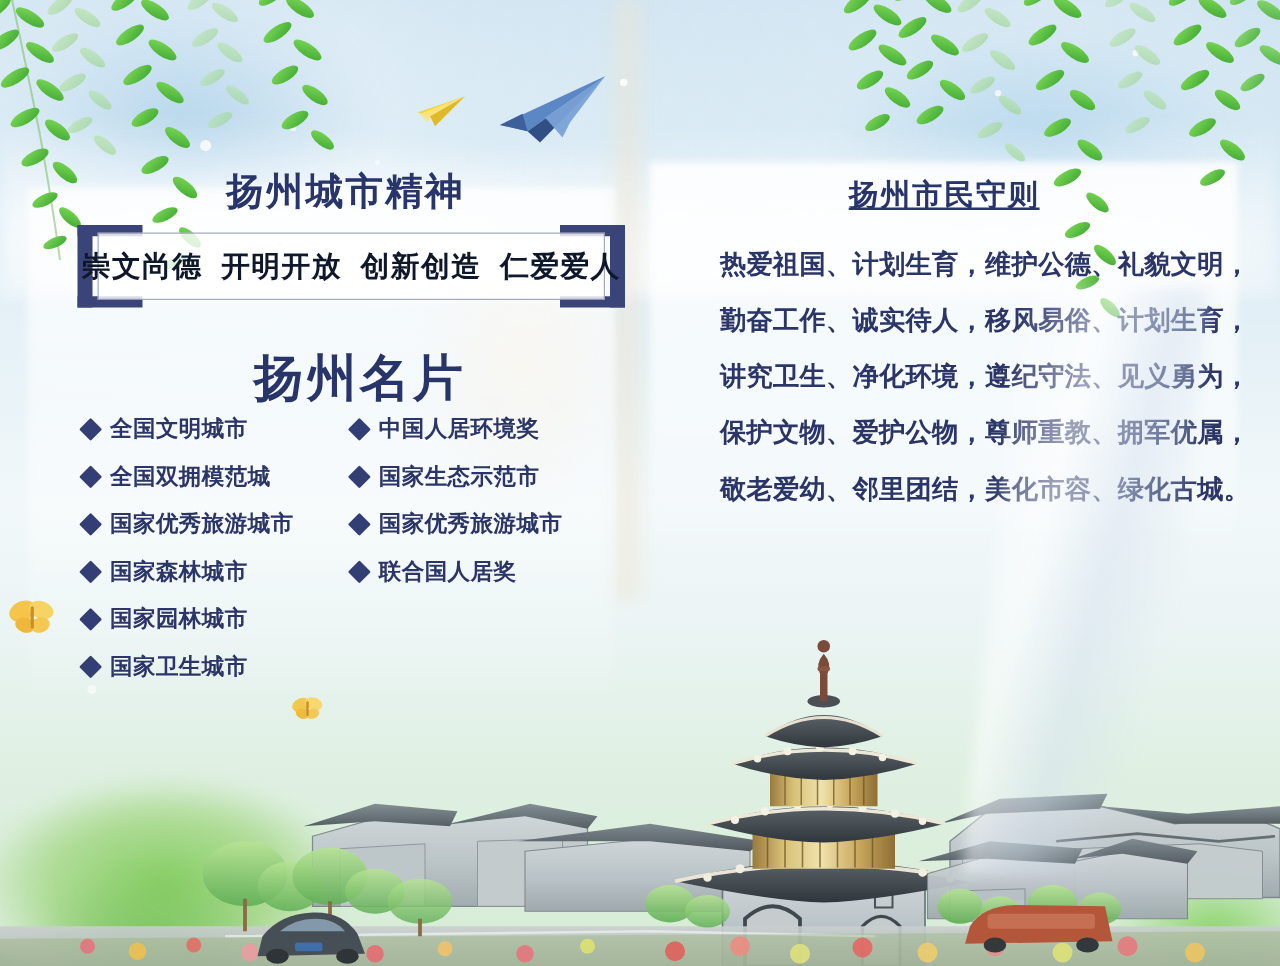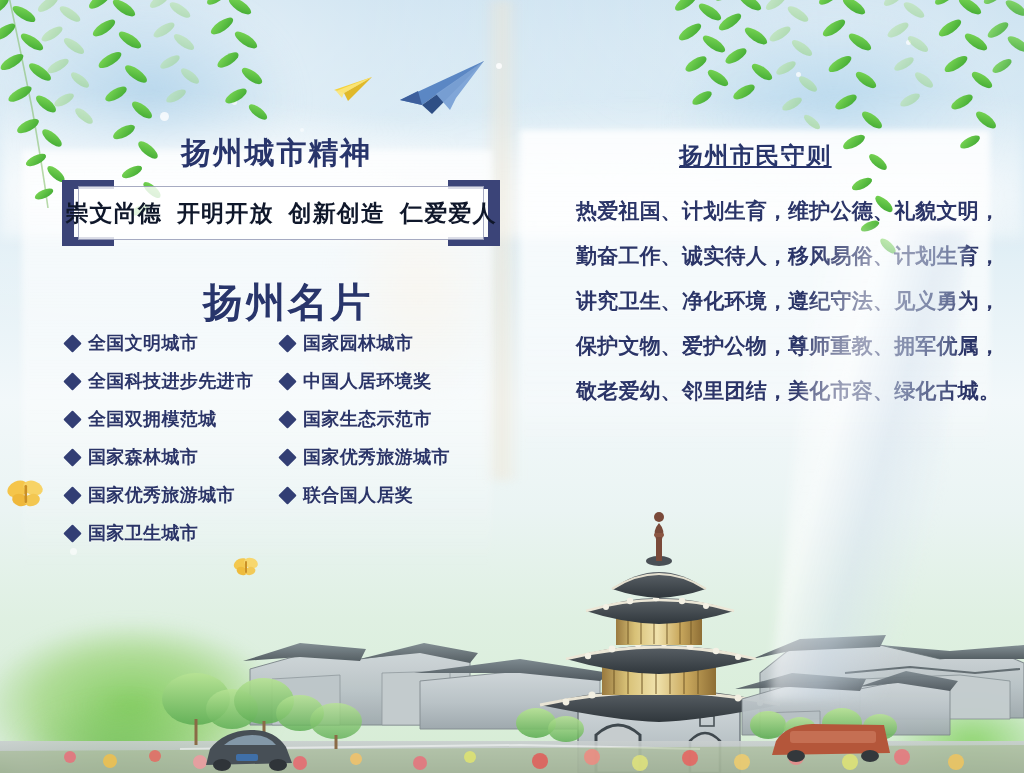--- a/index.html
+++ b/index.html
@@ -627,42 +627,38 @@
 
   <div class="headline" id="card-title">扬州名片</div>
 
   <div id="card-list">
     <div class="bullet-row">
       <span class="diamond"></span>
       <span class="bullet-label">全国文明城市</span>
     </div>
     <div class="bullet-row">
       <span class="diamond"></span>
-      <span class="bullet-label">全国科技进步先进市</span>
-    </div>
-    <div class="bullet-row">
-      <span class="diamond"></span>
       <span class="bullet-label">全国双拥模范城</span>
     </div>
     <div class="bullet-row">
       <span class="diamond"></span>
+      <span class="bullet-label">国家优秀旅游城市</span>
+    </div>
+    <div class="bullet-row">
+      <span class="diamond"></span>
       <span class="bullet-label">国家森林城市</span>
     </div>
     <div class="bullet-row">
       <span class="diamond"></span>
-      <span class="bullet-label">国家优秀旅游城市</span>
-    </div>
+      <span class="bullet-label">国家园林城市</span>
+    </div>
+
     <div class="bullet-row">
       <span class="diamond"></span>
       <span class="bullet-label">国家卫生城市</span>
-    </div>
-
-    <div class="bullet-row">
-      <span class="diamond"></span>
-      <span class="bullet-label">国家园林城市</span>
     </div>
     <div class="bullet-row">
       <span class="diamond"></span>
       <span class="bullet-label">中国人居环境奖</span>
     </div>
     <div class="bullet-row">
       <span class="diamond"></span>
       <span class="bullet-label">国家生态示范市</span>
     </div>
     <div class="bullet-row">

